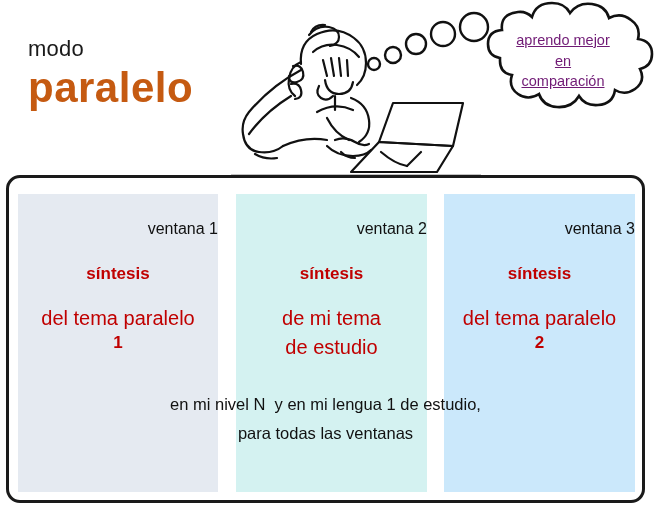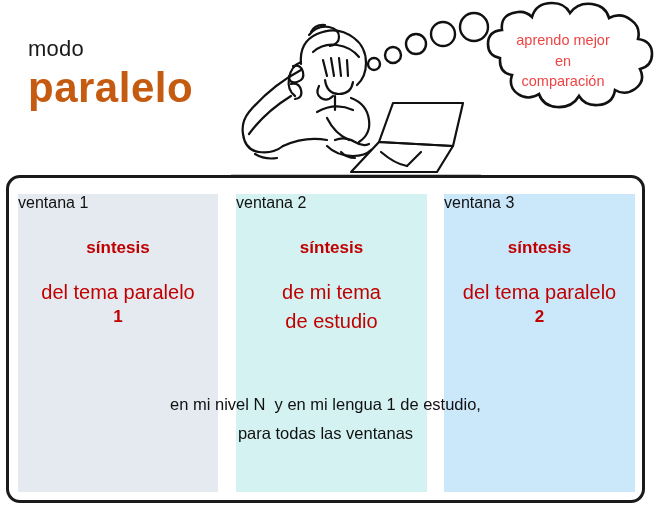--- a/index.html
+++ b/index.html
@@ -18,39 +18,40 @@
   }
   #mode-value{
     position:absolute;left:12px;top:64px;
     font-size:42px;font-weight:bold;color:#c55a11;letter-spacing:0.5px;
   }
   #illustration{position:absolute;left:215px;top:0px;width:250px;height:180px;}
   #thought-dots{position:absolute;left:348px;top:8px;width:130px;height:70px;}
   #thought-bubble{position:absolute;left:442px;top:0px;width:215px;height:140px;}
   #bubble-text{
     position:absolute;left:462px;top:30px;width:170px;
-    text-align:center;font-size:14.5px;color:#ef4444;line-height:1.42;
+    text-align:center;font-size:14.5px;color:#701a75;line-height:1.42;text-decoration:underline;
   }
   
   #panel{
     position:absolute;left:6px;top:175px;
     width:639px;height:328px;
     border:3px solid #1a1a1a;
     border-radius:14px;
     background:#ffffff;
     box-sizing:border-box;
   }
   .column{
     position:absolute;top:194px;width:200px;height:298px;
   }
   #column-1{left:18px;background:#e5eaf1;}
   #column-2{left:236px;width:191px;background:#d4f2f1;}
   #column-3{left:444px;width:191px;background:#cbe8fb;}
   .col-window{
-    text-align:left;font-size:16px;color:#111111;
+    text-align:right;font-size:16px;color:#111111;
+    margin-top:26px;
   }
   .col-title{
     text-align:center;font-size:17px;font-weight:bold;color:#c00000;
     margin-top:26px;
   }
   .col-desc{
     text-align:center;font-size:20px;color:#c00000;line-height:1.45;
     margin-top:20px;
   }
   .col-num{

